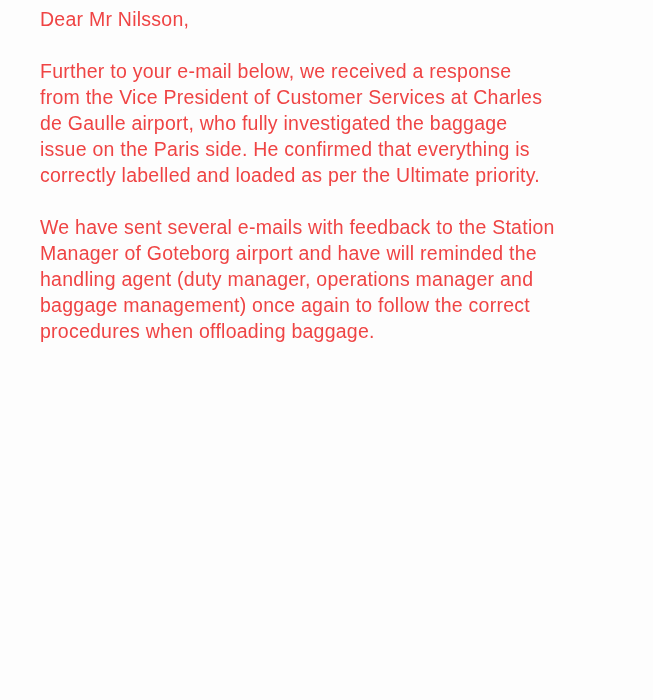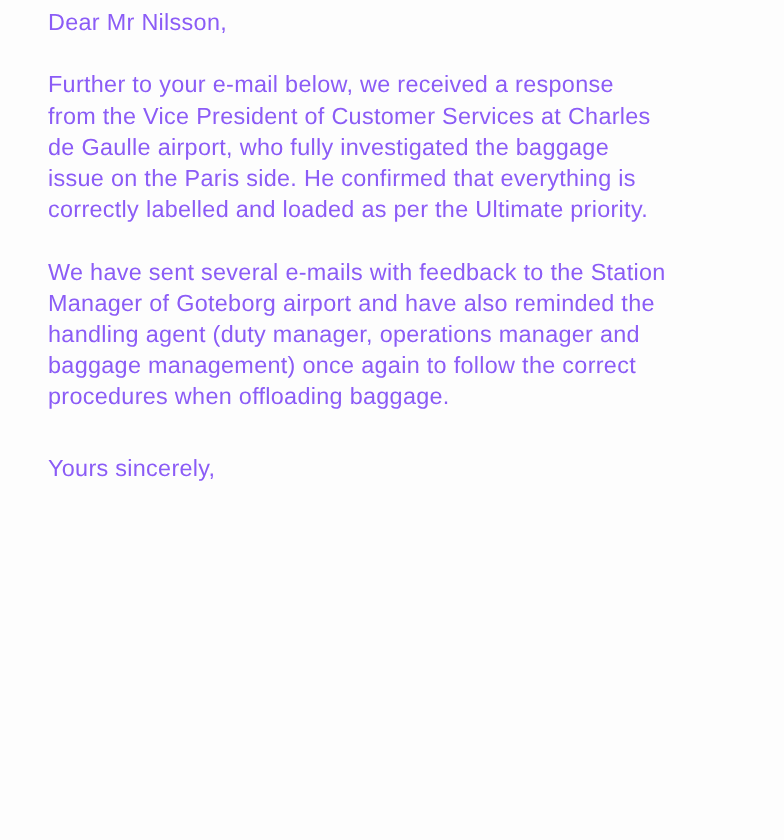--- a/index.html
+++ b/index.html
@@ -29,27 +29,26 @@
   }
   .para.sign-off {
     margin-top: 34px; 
     margin-bottom: 0;
   }
 </style>
 </head>
 <body style="background: rgb(253, 253, 253);">
 
 <main>
-  <div class="email-body" style="color: #8b5cf6;">
+  <div class="email-body" style="color: #ef4444;">
       <p class="para salutation">Dear Mr Nilsson,</p>
       <p class="para body-paragraph">Further to your e-mail below, we received a response
 from the Vice President of Customer Services at Charles
 de Gaulle airport, who fully investigated the baggage
 issue on the Paris side. He confirmed that everything is
 correctly labelled and loaded as per the Ultimate priority.</p>
       <p class="para body-paragraph">We have sent several e-mails with feedback to the Station
-Manager of Goteborg airport and have also reminded the
+Manager of Goteborg airport and have will reminded the
 handling agent (duty manager, operations manager and
 baggage management) once again to follow the correct
 procedures when offloading baggage.</p>
-      <p class="para sign-off">Yours sincerely,</p>
     </div>
 </main>
 
 </body></html>

